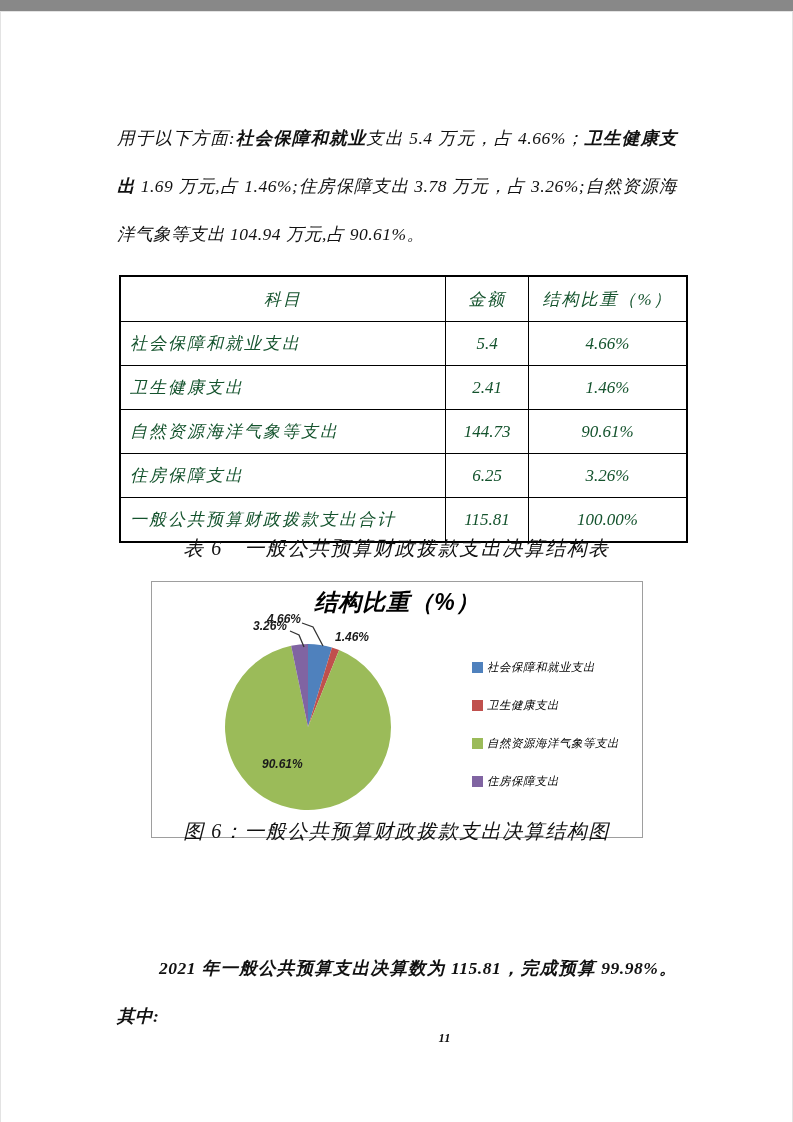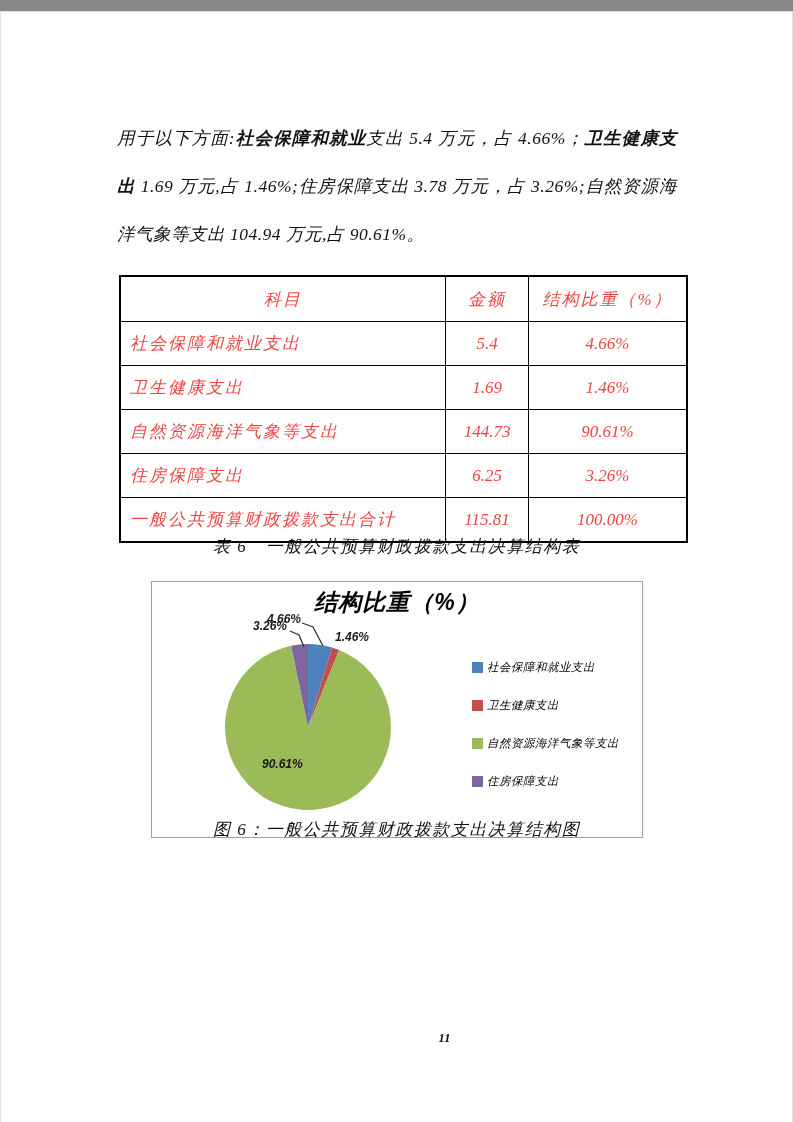--- a/index.html
+++ b/index.html
@@ -14,35 +14,35 @@
   .para-top {
     position:absolute; left:117px; top:85px; width:560px;
     font-size:17.5px; line-height:48px; text-align:justify;
     letter-spacing:0.5px;
   }
   .para-top b { font-weight:700; }
   
   table.budget {
     position:absolute; left:119px; top:264px; width:557px;
     border-collapse:collapse; table-layout:fixed;
-    font-size:17px; color:#ef4444;padding-left:23px;
+    font-size:17px; color:#14532d;padding-left:23px;
   }
   table.budget { border:2px solid #000; }
   table.budget th, table.budget td { border:1px solid #000; vertical-align:middle; }
   table.budget th { font-weight:normal; height:42px; text-align:center; letter-spacing:2px; }
   table.budget td { height:41px; }
   table.budget .c0 { width:322px; }
   table.budget .c1 { width:80px; }
   table.budget .c2 { width:155px; }
   table.budget td.c0 { text-align:left; padding-left:9px; letter-spacing:2px; }
   table.budget td.c1, table.budget td.c2 { text-align:center; }
   
   .caption {
     position:absolute; left:0; width:100%; text-align:center;
-    font-size:17px; letter-spacing:1.5px;
+    font-size:20px; letter-spacing:1.5px;
   }
   .caption-table { top:524px; }
   .caption-figure { top:807px; }
   .section-heading {
     position:absolute; left:117px; top:882px; width:560px;
     font-size:19px; font-weight:700; text-indent:50px; letter-spacing:1px;
   }
   .para-bottom {
     position:absolute; left:117px; top:915px; width:560px;
     font-size:17.5px; font-weight:700; line-height:48px;
@@ -92,21 +92,21 @@
         </tr>
     </thead>
     <tbody>
         <tr>
           <td class="c0">社会保障和就业支出</td>
           <td class="c1">5.4</td>
           <td class="c2">4.66%</td>
         </tr>
         <tr>
           <td class="c0">卫生健康支出</td>
-          <td class="c1">1.69</td>
+          <td class="c1">2.41</td>
           <td class="c2">1.46%</td>
         </tr>
         <tr>
           <td class="c0">自然资源海洋气象等支出</td>
           <td class="c1">144.73</td>
           <td class="c2">90.61%</td>
         </tr>
         <tr>
           <td class="c0">住房保障支出</td>
           <td class="c1">6.25</td>
@@ -154,16 +154,17 @@
         <div class="legend-item">
           <span class="swatch" style="background: rgb(128, 100, 162);"></span>
           <span class="legend-label">住房保障支出</span>
         </div>
       </div>
   </div>
 
   <div class="caption caption-figure">图 6：一般公共预算财政拨款支出决算结构图</div>
 
 
+  <p class="para-bottom">2021 年一般公共预算支出决算数为 115.81，完成预算 99.98%。其中:</p>
 
   <div class="page-number">11</div>
 
 </div>
 
 </body></html>

